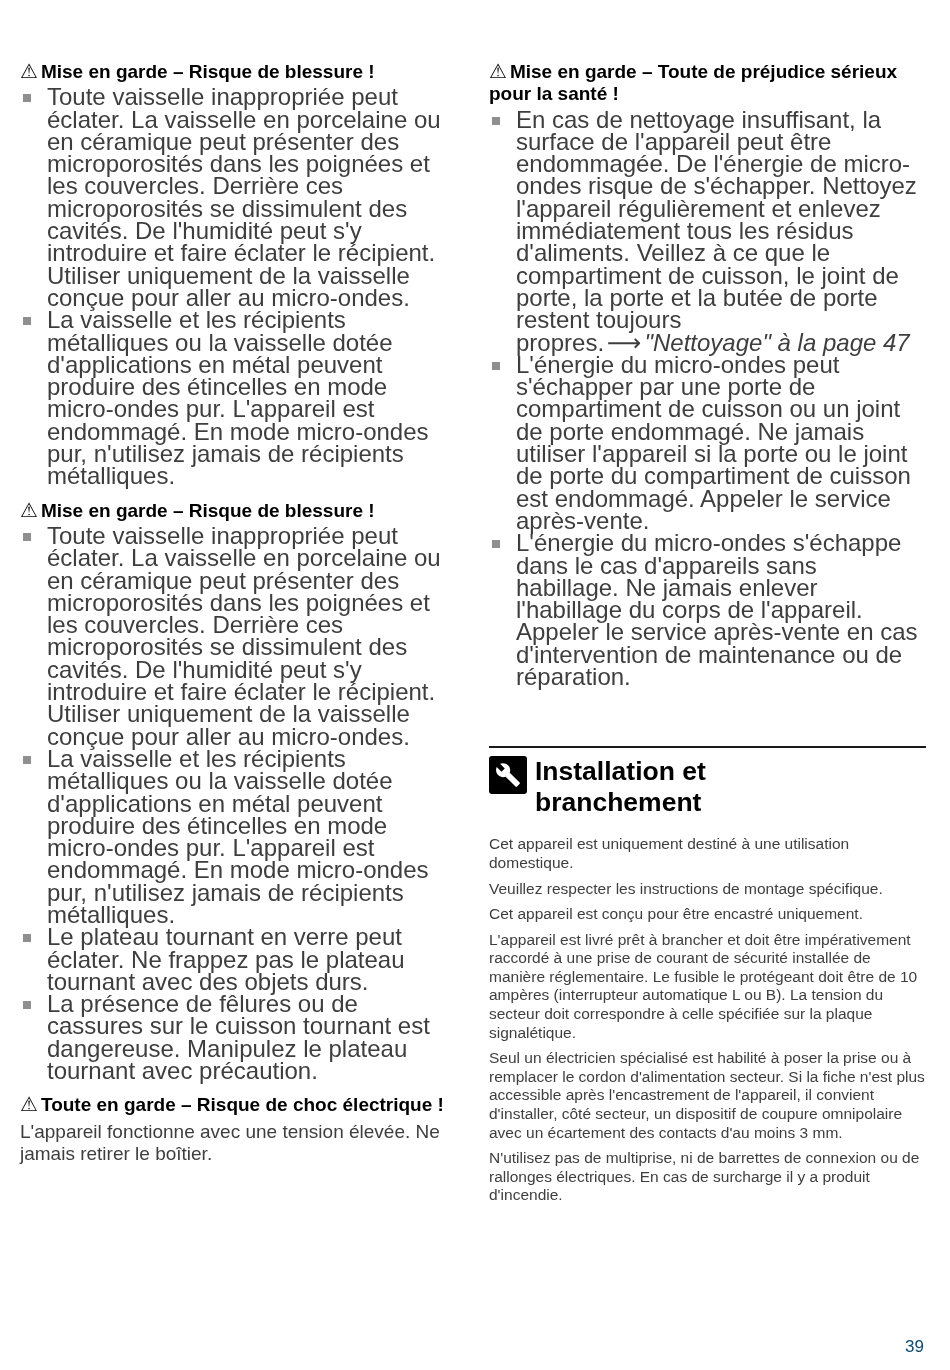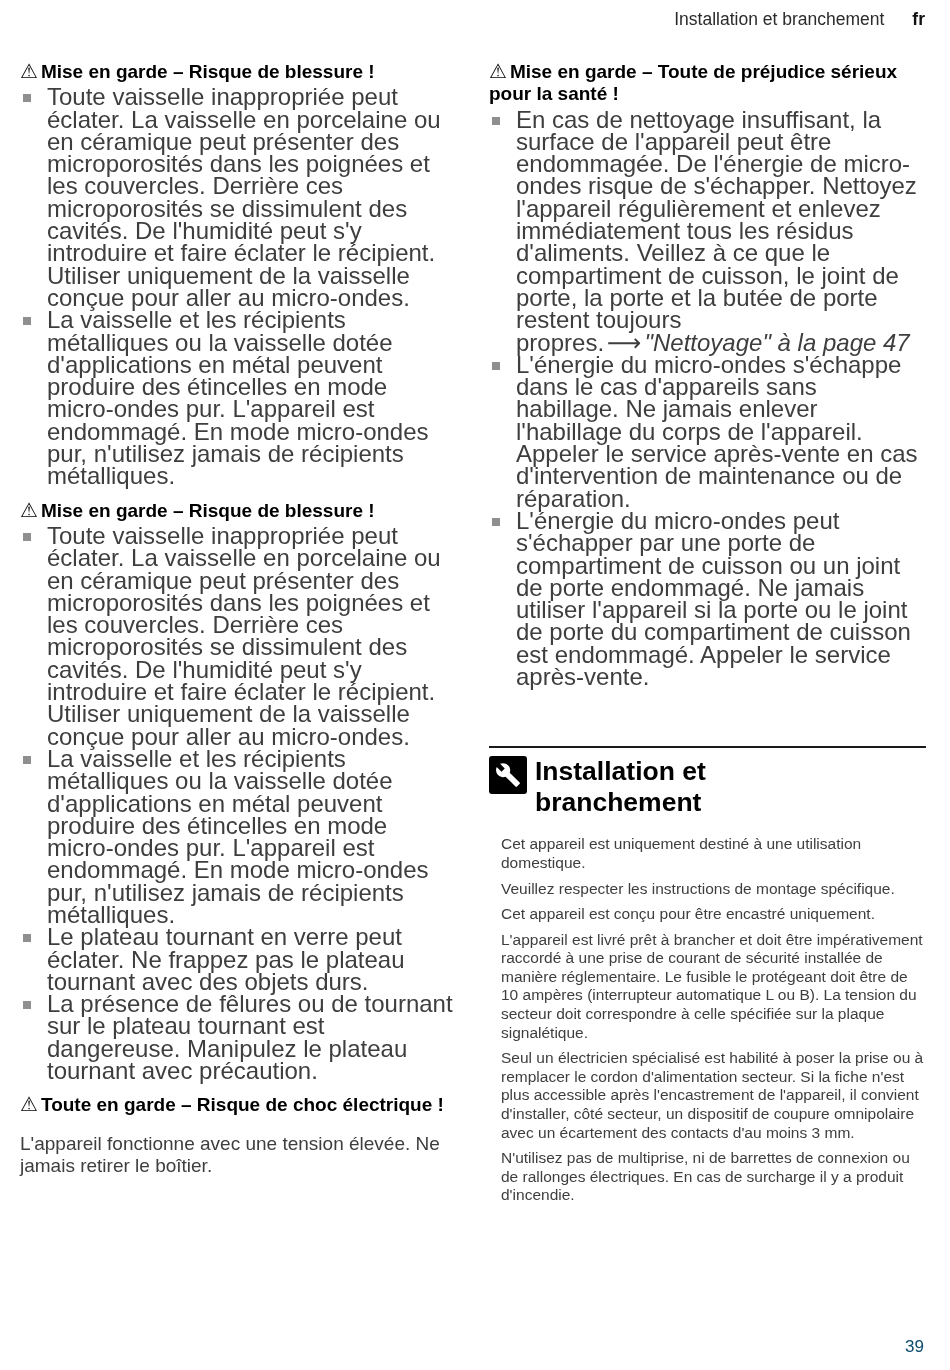--- a/index.html
+++ b/index.html
@@ -36,51 +36,48 @@
 
   .bullet { display: flex; font-size: 24px; line-height: 22.3px; }
   .bsq {
     flex: 0 0 auto; width: 8px; height: 8px;
     background: #8f8f8f; margin: 8px 16px 0 3px;
   }
   .btext { flex: 1 1 auto; }
   .xref { font-style: italic; }
   .xref-arrow { padding: 0 3px; }
 
-  .plain-para { font-size: 19px; line-height: 22.3px; margin-top: 16px; }
+  .plain-para { font-size: 19px; line-height: 22.3px; margin-top: 4px; }
 
   .section-head { margin-top: 58px; }
   .section-rule { height: 2px; background: #1a1a1a; margin-bottom: 8px; }
   .section-title-row { display: flex; align-items: flex-start; }
   .wrench-box {
     width: 38px; height: 38px; background: #000; border-radius: 3px;
     display: flex; align-items: center; justify-content: center;
     margin-right: 8px; flex: 0 0 auto;
   }
   .section-title {
     font-size: 26.5px; font-weight: 700; color: #000;
     line-height: 31px; max-width: 260px;
   }
 
-  .install-paras { margin-top: 17px; margin-left: 12px; }
+  .install-paras { margin-top: 17px; }
   .ipara { font-size: 15.5px; line-height: 18.6px; margin-bottom: 7px; color: #3e3e3e; }
 
   .page-number {
     position: absolute; right: 26px; bottom: 13px;
     font-size: 17px; color: #0c4a6e;
   }
 </style>
 </head>
 <body>
 
 <div class="page">
 
-  <header class="page-header">
-    <span class="chapter">Installation et branchement</span><span class="lang">fr</span>
-  </header>
 
   <section class="col col-left">
 
     <div class="warn-title first"><span class="warn-icon">⚠</span><span>Mise en garde – Risque de blessure !</span></div>
 
     <div class="bullet">
       <span class="bsq"></span>
       <span class="btext">Toute vaisselle inappropriée peut éclater. La vaisselle en porcelaine ou en céramique peut présenter des microporosités dans les poignées et les couvercles. Derrière ces microporosités se dissimulent des cavités. De l'humidité peut s'y introduire et faire éclater le récipient. Utiliser uniquement de la vaisselle conçue pour aller au micro-ondes.</span>
     </div>
     <div class="bullet">
@@ -97,44 +94,44 @@
     <div class="bullet">
       <span class="bsq"></span>
       <span class="btext">La vaisselle et les récipients métalliques ou la vaisselle dotée d'applications en métal peuvent produire des étincelles en mode micro-ondes pur. L'appareil est endommagé. En mode micro-ondes pur, n'utilisez jamais de récipients métalliques.</span>
     </div>
     <div class="bullet">
       <span class="bsq"></span>
       <span class="btext">Le plateau tournant en verre peut éclater. Ne frappez pas le plateau tournant avec des objets durs.</span>
     </div>
     <div class="bullet">
       <span class="bsq"></span>
-      <span class="btext">La présence de fêlures ou de tournant sur le plateau tournant est dangereuse. Manipulez le plateau tournant avec précaution.</span>
+      <span class="btext">La présence de fêlures ou de cassures sur le cuisson tournant est dangereuse. Manipulez le plateau tournant avec précaution.</span>
     </div>
 
     <div class="warn-title"><span class="warn-icon">⚠</span><span>Toute en garde – Risque de choc électrique !</span></div>
 
     <p class="plain-para">L'appareil fonctionne avec une tension élevée. Ne jamais retirer le boîtier.</p>
 
   </section>
 
   <section class="col col-right">
 
     <div class="warn-title first"><span class="warn-icon">⚠</span><span>Mise en garde – Toute de préjudice sérieux pour la santé !</span></div>
 
     <div class="bullet">
       <span class="bsq"></span>
       <span class="btext"><span>En cas de nettoyage insuffisant, la surface de l'appareil peut être endommagée. De l'énergie de micro-ondes risque de s'échapper. Nettoyez l'appareil régulièrement et enlevez immédiatement tous les résidus d'aliments. Veillez à ce que le compartiment de cuisson, le joint de porte, la porte et la butée de porte restent toujours propres.</span><span class="xref-arrow">⟶</span><span class="xref">"Nettoyage" à la page 47</span></span>
     </div>
     <div class="bullet">
       <span class="bsq"></span>
-      <span class="btext">L'énergie du micro-ondes s'échappe dans le cas d'appareils sans habillage. Ne jamais enlever l'habillage du corps de l'appareil. Appeler le service après-vente en cas d'intervention de maintenance ou de réparation.</span>
+      <span class="btext">L'énergie du micro-ondes peut s'échapper par une porte de compartiment de cuisson ou un joint de porte endommagé. Ne jamais utiliser l'appareil si la porte ou le joint de porte du compartiment de cuisson est endommagé. Appeler le service après-vente.</span>
     </div>
     <div class="bullet">
       <span class="bsq"></span>
-      <span class="btext">L'énergie du micro-ondes peut s'échapper par une porte de compartiment de cuisson ou un joint de porte endommagé. Ne jamais utiliser l'appareil si la porte ou le joint de porte du compartiment de cuisson est endommagé. Appeler le service après-vente.</span>
+      <span class="btext">L'énergie du micro-ondes s'échappe dans le cas d'appareils sans habillage. Ne jamais enlever l'habillage du corps de l'appareil. Appeler le service après-vente en cas d'intervention de maintenance ou de réparation.</span>
     </div>
 
     <div class="section-head">
       <div class="section-rule"></div>
       <div class="section-title-row">
         <span class="wrench-box">
           <svg viewBox="0 0 24 24" width="26" height="26" aria-hidden="true">
             <path fill="#ffffff" d="M22.7 19l-9.1-9.1c.9-2.3.4-5-1.5-6.9-2-2-5-2.4-7.4-1.3L9 6 6 9 1.6 4.7C.4 7.1.9 10.1 2.9 12.1c1.9 1.9 4.6 2.4 6.9 1.5l9.1 9.1c.4.4 1 .4 1.4 0l2.3-2.3c.5-.4.5-1.1.1-1.4z"></path>
           </svg>
         </span>

